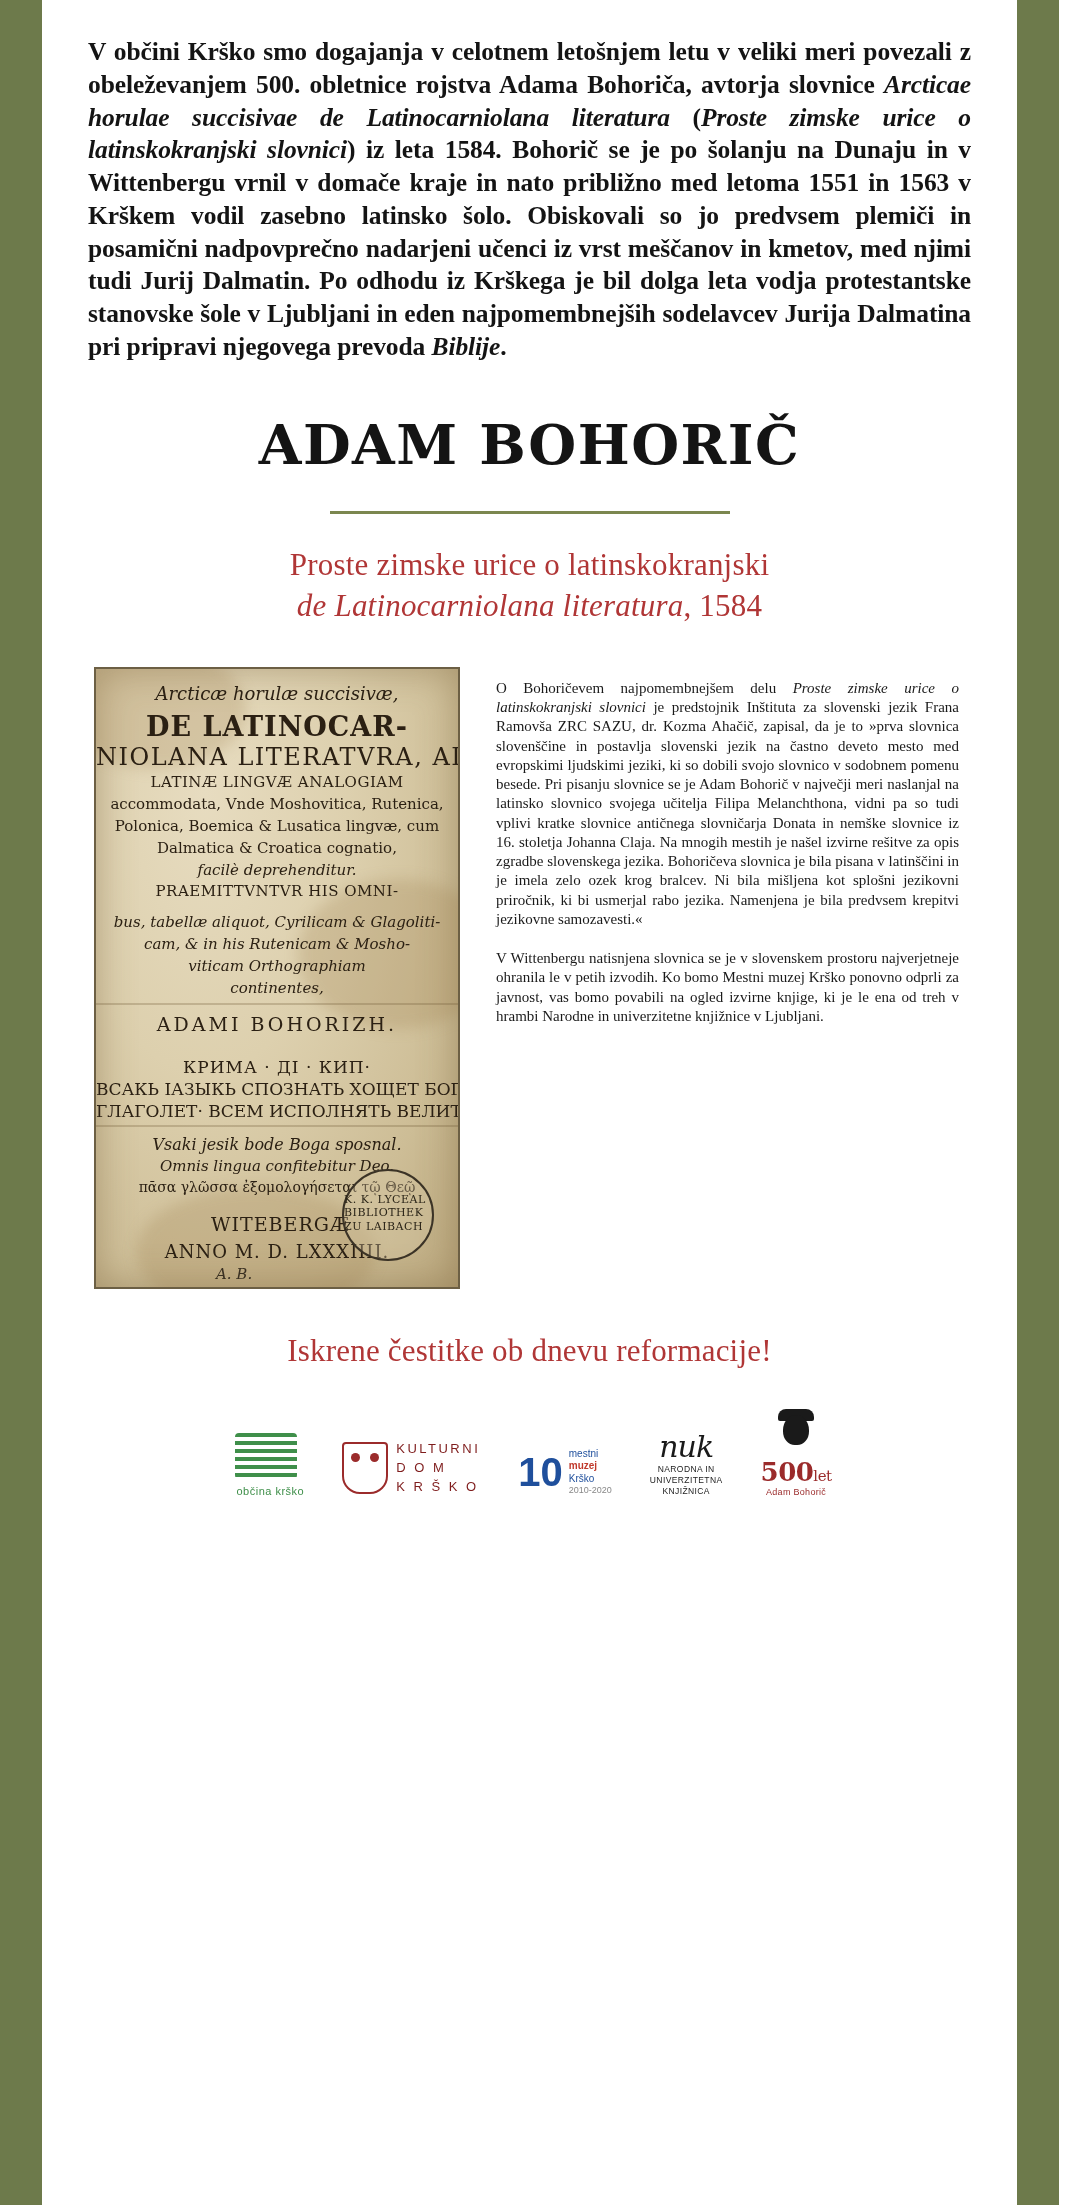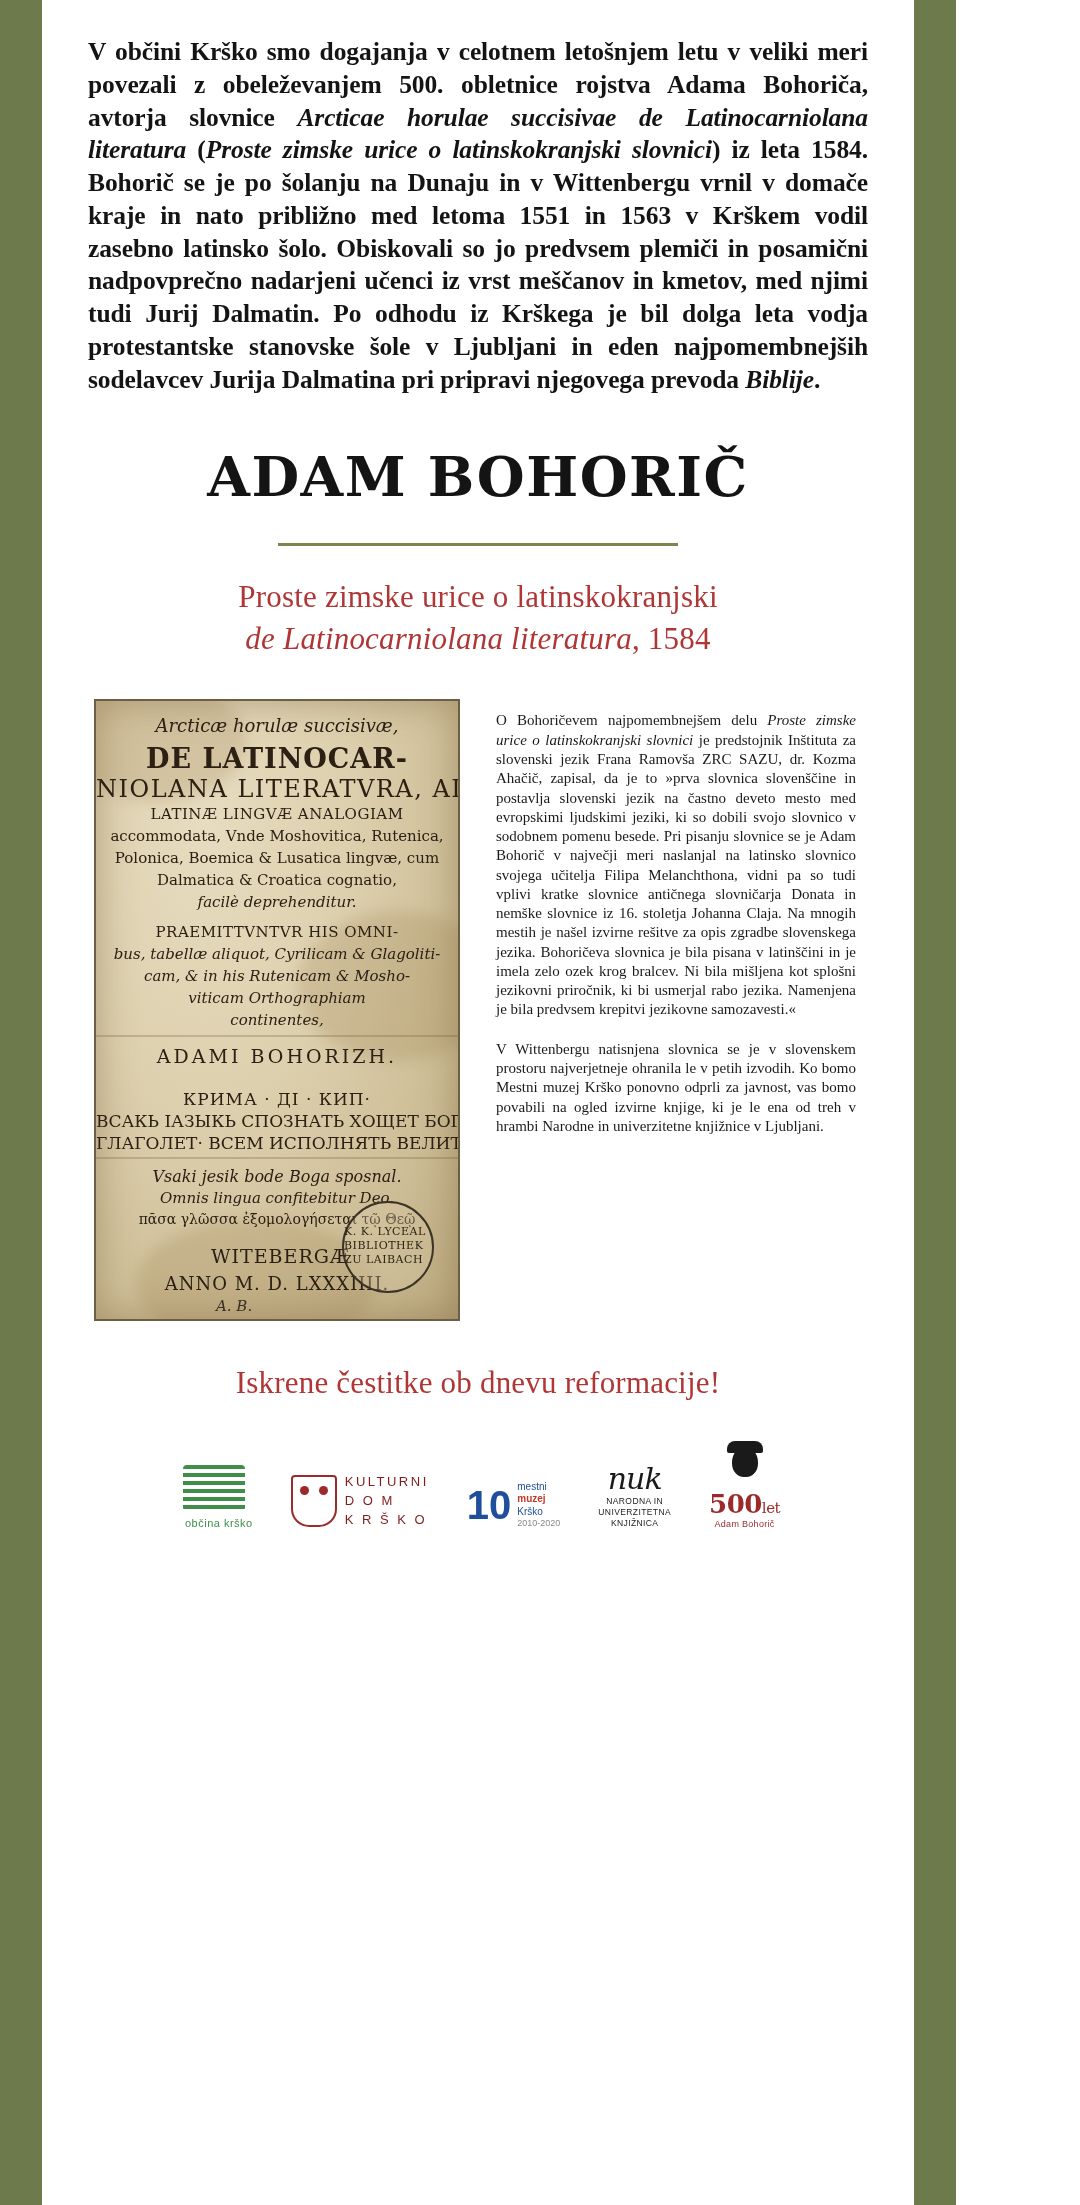--- a/index.html
+++ b/index.html
@@ -8,21 +8,21 @@
   }
   body {
     width: 1080px;
     height: 2205px;
     background: #ffffff;
     font-family: "Liberation Serif", serif;
     overflow: hidden;
   }
   .page {
     position: relative;
-    width: 956px;
+    width: 1059px;
     height: 2205px;
     background: #ffffff;
     box-sizing: border-box;
   }
   .edge {
     position: absolute;
     top: 0;
     bottom: 0;
     width: 42px;
     background: #6d7a4b;
@@ -143,21 +143,21 @@
     white-space: nowrap;
   }
   .bk-l1 { top: 14px;  font-size: 18px; font-style: italic; }
   .bk-l2 { top: 42px;  font-size: 27px; letter-spacing: 1px; font-weight: bold; }
   .bk-l3 { top: 74px;  font-size: 24px; letter-spacing: 1.5px; }
   .bk-l4 { top: 104px; font-size: 15px; letter-spacing: 0.5px; }
   .bk-l5 { top: 126px; font-size: 15px; }
   .bk-l6 { top: 148px; font-size: 15px; }
   .bk-l7 { top: 170px; font-size: 15px; }
   .bk-l8 { top: 192px; font-size: 15px; font-style: italic; }
-  .bk-l9  { top: 222px; font-size: 15px; letter-spacing: 0.5px; text-align: center; }
+  .bk-l9  { top: 213px; font-size: 15px; letter-spacing: 0.5px; text-align: center; }
   .bk-l10 { top: 244px; font-size: 15px; font-style: italic; }
   .bk-l11 { top: 266px; font-size: 15px; font-style: italic; }
   .bk-l12 { top: 288px; font-size: 15px; font-style: italic; }
   .bk-l13 { top: 310px; font-size: 15px; font-style: italic; }
   .bk-l14 { top: 344px; font-size: 19px; letter-spacing: 3px; }
   .bk-l15 { top: 388px; font-size: 17px; letter-spacing: 1px; }
   .bk-l16 { top: 410px; font-size: 17px; }
   .bk-l17 { top: 432px; font-size: 17px; }
   .bk-l18 { top: 466px; font-size: 16px; font-style: italic; }
   .bk-l19 { top: 488px; font-size: 15px; font-style: italic; }

